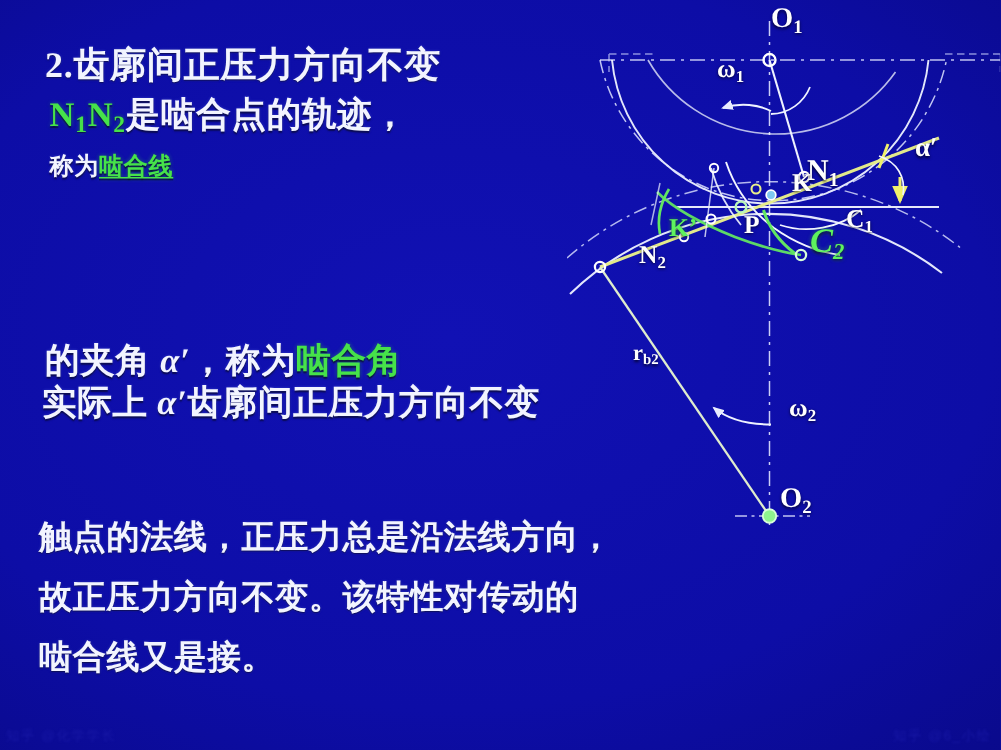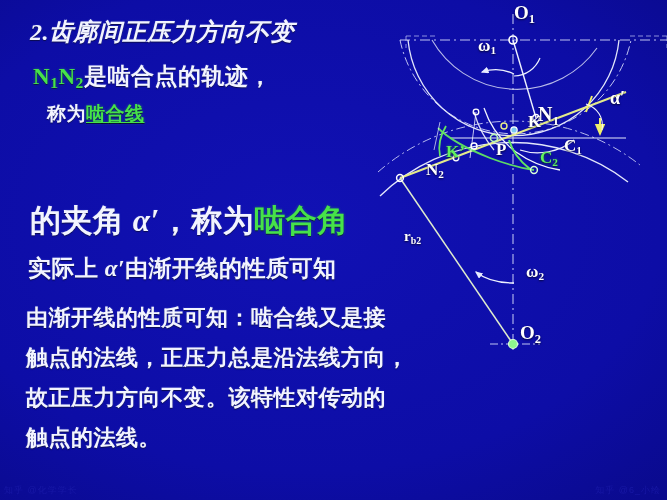--- a/index.html
+++ b/index.html
@@ -19,25 +19,25 @@
     position:absolute;color:#f2f4ff;white-space:nowrap;
     font-weight:bold;letter-spacing:.5px;
     text-shadow:0 1px 1px rgba(0,0,0,.55), 0 0 2px rgba(120,140,255,.35);
   }
   .grn{color:#46e24a;text-shadow:0 1px 1px rgba(0,0,0,.6),0 0 3px rgba(60,220,70,.45);}
   .grn-u{color:#46e24a;text-decoration:underline;text-underline-offset:2px;
          text-shadow:0 1px 1px rgba(0,0,0,.6),0 0 3px rgba(60,220,70,.45);}
   .sub{font-size:.68em;vertical-align:-.25em;}
   .alp{font-family:"Liberation Serif","DejaVu Serif",serif;font-style:italic;}
 
-  .t-title{left:30px;top:16px;font-size:24px;font-style:italic;}
+  .t-title{left:30px;top:27px;font-size:24px;}
   .t-l2{left:33px;top:61px;font-size:23px;}
-  .t-l3{left:47px;top:101px;font-size:19px;}
+  .t-l3{left:33px;top:101px;font-size:16px;}
   .t-l4{left:30px;top:165px;font-size:23px;}
-  .t-l5{left:30px;top:200px;font-size:31px;}
+  .t-l5{left:30px;top:225px;font-size:23px;}
   .t-l6{left:28px;top:253px;font-size:23px;}
   .t-l7{left:26px;top:303px;font-size:22px;}
   .t-l8{left:26px;top:343px;font-size:22px;text-align:right;}
   .t-l9{left:26px;top:383px;font-size:22px;text-align:center;}
   .t-l10{left:26px;top:423px;font-size:22px;}
 
   
   #diagram{position:absolute;left:378px;top:0;width:289px;height:380px;}
   .dlabel{
     position:absolute;color:#ffffff;font-weight:bold;
@@ -66,26 +66,25 @@
 
     <div class="ln t-title">2.齿廓间正压力方向不变</div>
 
     <div class="ln t-l2"><span class="grn"><span>N</span><span class="sub">1</span></span><span class="grn"><span>N</span><span class="sub">2</span></span><span>是啮合点的轨迹，</span></div>
 
     <div class="ln t-l3"><span>称为</span><span class="grn-u">啮合线</span></div>
 
 
     <div class="ln t-l5"><span>的夹角 </span><span class="alp">α′</span><span>，称为</span><span class="grn">啮合角</span></div>
 
-    <div class="ln t-l6"><span>实际上 </span><span class="alp">α′</span><span>由渐开线的性质可知</span></div>
+    <div class="ln t-l6"><span>实际上 </span><span class="alp">α′</span><span>齿廓间正压力方向不变</span></div>
 
-    <div class="ln t-l7">由渐开线的性质可知：啮合线又是接</div>
     <div class="ln t-l8">触点的法线，正压力总是沿法线方向，</div>
     <div class="ln t-l9">故正压力方向不变。该特性对传动的</div>
-    <div class="ln t-l10">触点的法线。</div>
+    <div class="ln t-l10">啮合线又是接。</div>
   </div>
 
   <div id="diagram">
     <svg width="289" height="380" viewBox="0 0 289 380">
       <defs>
         <marker id="arwW" markerWidth="7" markerHeight="7" refX="5" refY="2.6" orient="auto">
           <path d="M0,0 L6,2.6 L0,5.2 z" fill="#e8ecff"></path>
         </marker>
         <marker id="arwY" markerWidth="7" markerHeight="7" refX="5" refY="2.6" orient="auto">
           <path d="M0,0 L6,2.6 L0,5.2 z" fill="#f0f06a"></path>
@@ -156,24 +155,24 @@
     </svg>
 
     
     <div class="dlabel it" style="left:136px;top:2px;font-size:19px;">O<span class="s">1</span></div>
     <div class="dlabel it" style="left:100px;top:36px;font-size:17px;">ω<span class="s">1</span></div>
     <div class="dlabel" style="left:160px;top:78px;font-size:20px;margin-top:25px;">N<span class="s">1</span></div>
     <div class="dlabel" style="left:150px;top:112px;font-size:17px;">K</div>
     <div class="dlabel" style="left:118px;top:140px;font-size:17px;">P</div>
     <div class="dlabel g" style="left:68px;top:142px;font-size:17px;">K’</div>
     <div class="dlabel" style="left:186px;top:136px;font-size:17px;">C<span class="s">1</span></div>
-    <div class="dlabel g" style="left:162px;top:148px;font-size:17px;">C<span class="s">2</span></div>
+    <div class="dlabel g" style="left:162px;top:148px;font-size:23px;font-style:italic;">C<span class="s">2</span></div>
     <div class="dlabel it" style="left:232px;top:88px;font-size:18px;">α′</div>
     <div class="dlabel" style="left:4px;top:160px;font-size:17px;margin-left:44px;">N<span class="s">2</span></div>
-    <div class="dlabel" style="left:26px;top:228px;font-size:15px;">r<span class="s">b2</span></div>
+    <div class="dlabel" style="left:44px;top:228px;font-size:15px;">r<span class="s">b2</span></div>
     <div class="dlabel it" style="left:148px;top:262px;font-size:17px;">ω<span class="s">2</span></div>
     <div class="dlabel it" style="left:142px;top:322px;font-size:19px;">O<span class="s">2</span></div>
   </div>
 
   <div class="wm wm-l">知乎 @化学学长</div>
   <div class="wm wm-r">知乎  @6_小绘</div>
 
 </div>
 
 </body></html>

